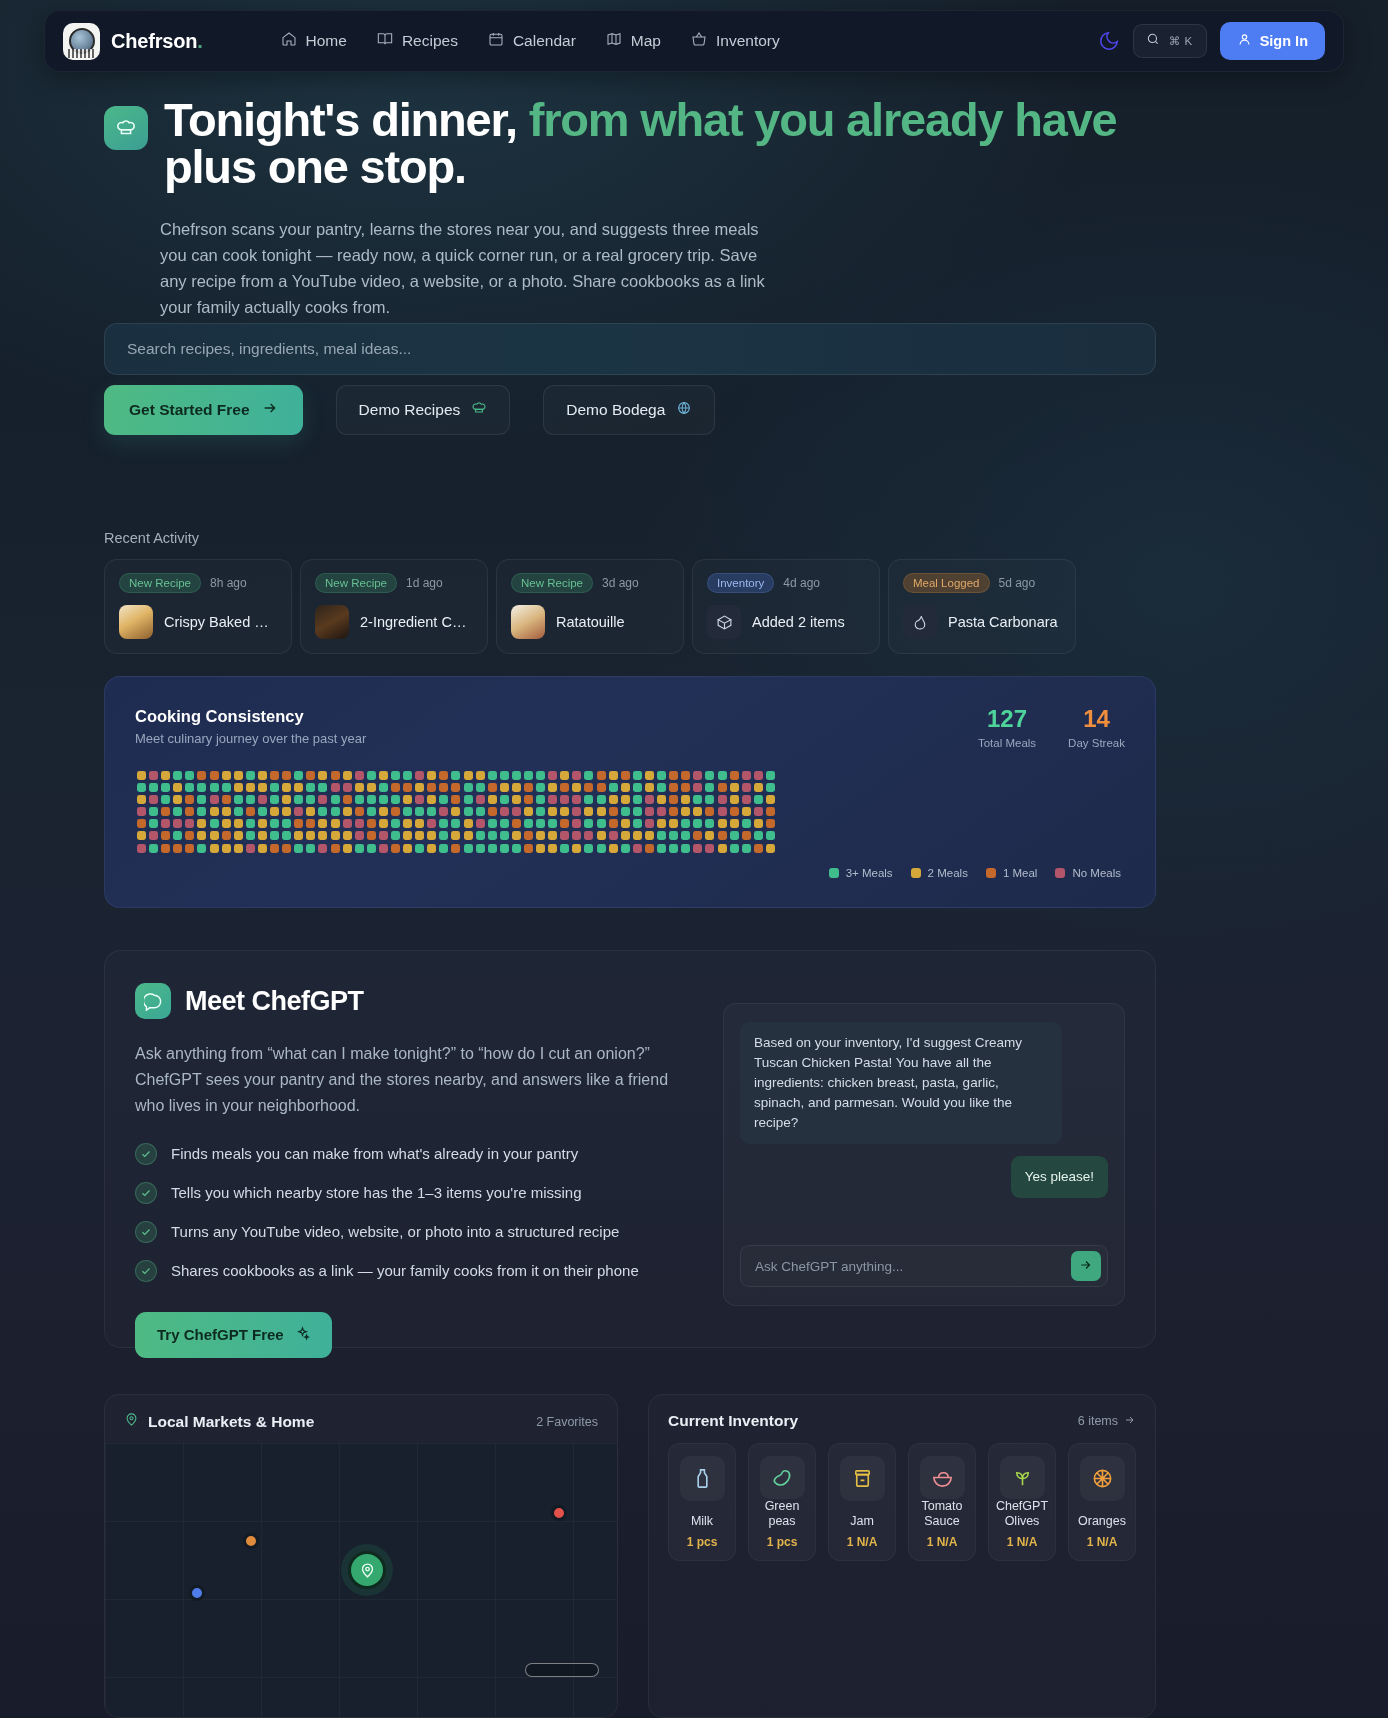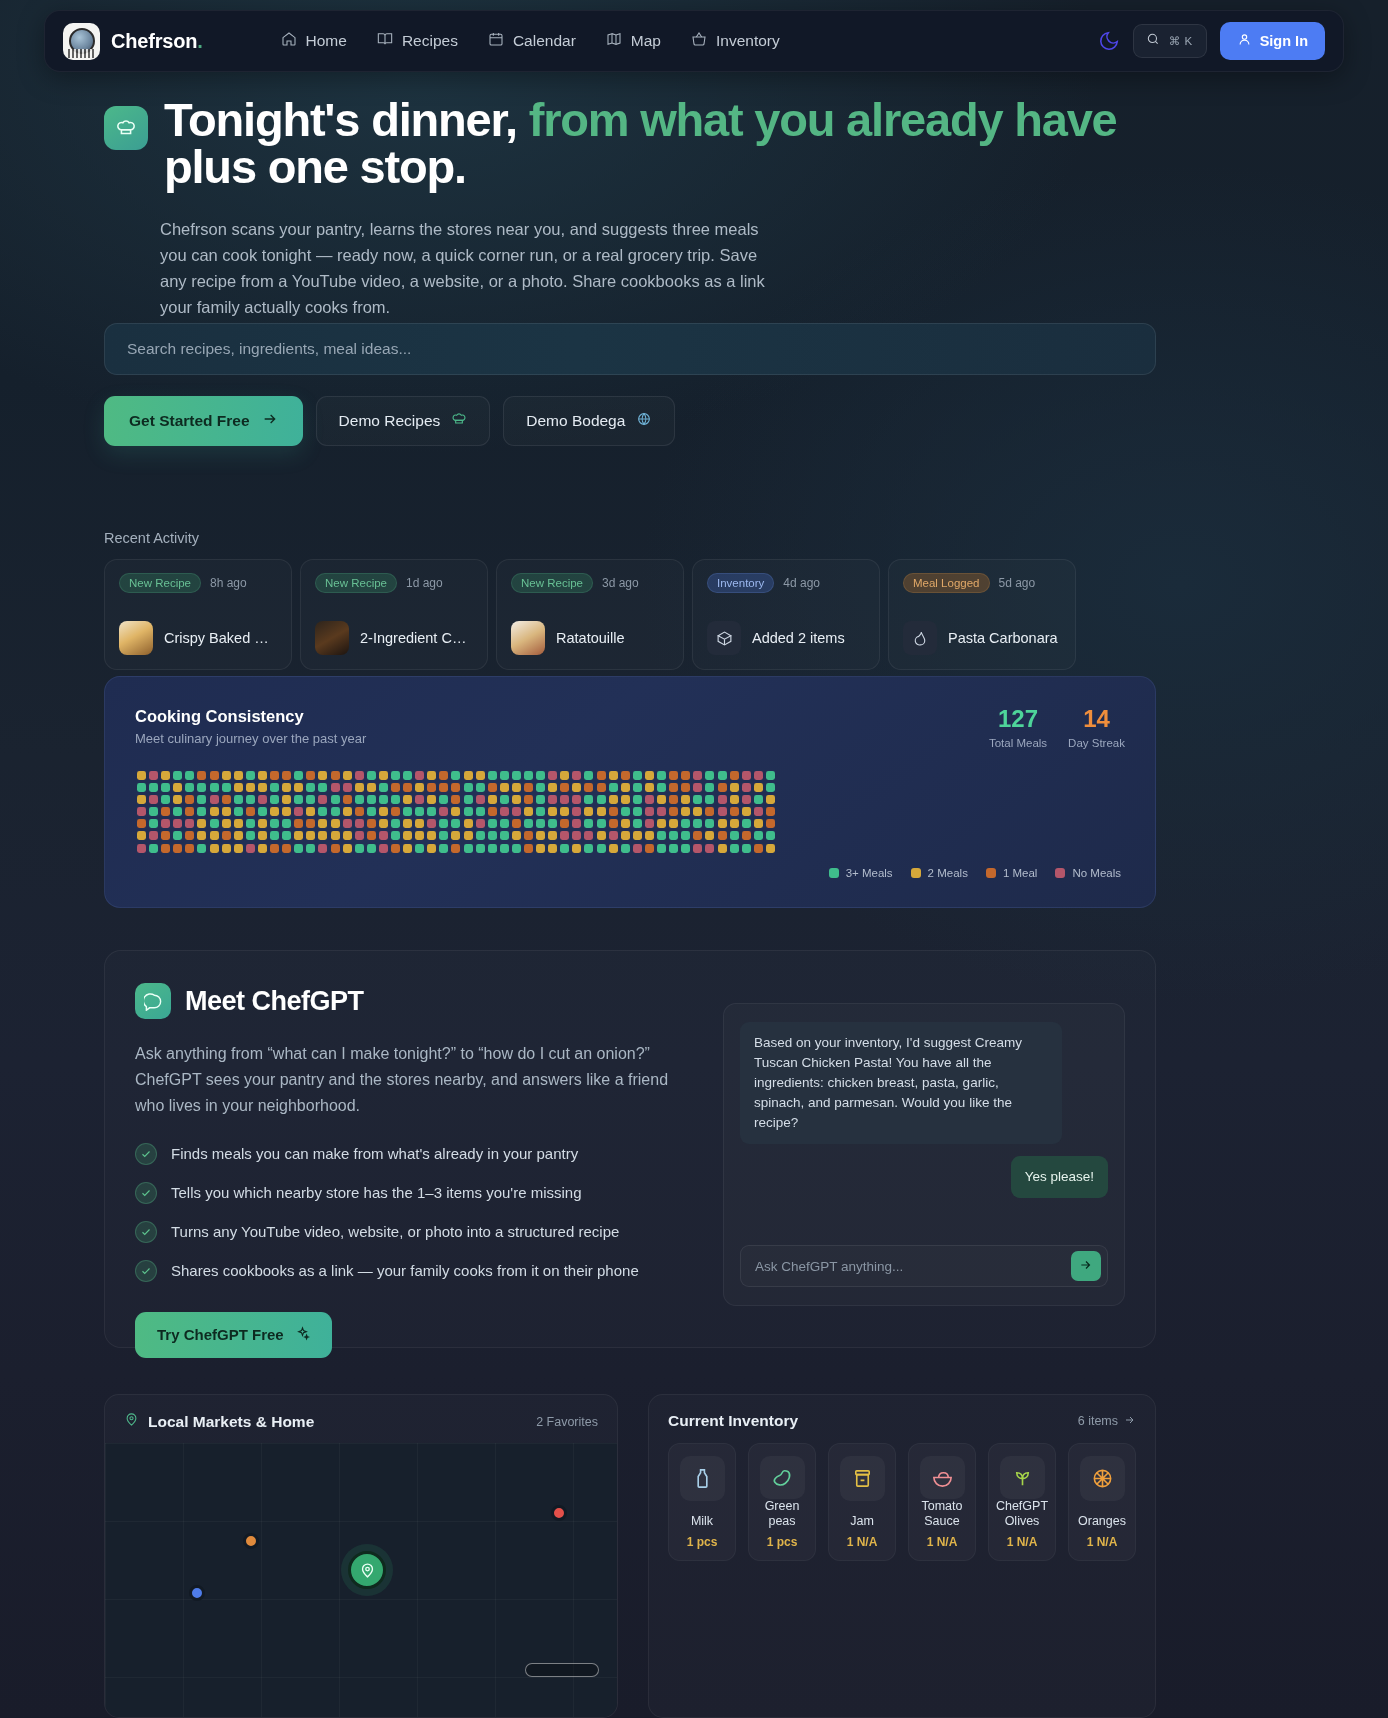--- a/index.html
+++ b/index.html
@@ -82,21 +82,21 @@
     margin-top:26px;margin-left:56px;width:620px;font-size:16.5px;line-height:1.58;
     color:#aebac6;
   }
   .hero-search{
     position:absolute;left:0;top:227px;width:1052px;height:52px;
     border:1px solid rgba(255,255,255,.085);border-radius:13px;
     background:linear-gradient(90deg,#1a3040 0%,#1b3444 45%,#1a2e3e 100%);
     display:flex;align-items:center;padding:0 22px;cursor:text;
   }
   .hero-search .ph{font-size:15.5px;color:#97a6b4}
-  .cta-row{position:absolute;left:0;top:300px;display:flex;gap:13px}
+  .cta-row{position:absolute;left:0;top:289px;display:flex;gap:33px}
   .btn-primary{
     height:50px;border-radius:11px;padding:0 25px;border:none;cursor:pointer;
     background:linear-gradient(95deg,#4fba83,#3fb19a);color:#0d2a20;
     font-size:15.5px;font-weight:600;display:flex;align-items:center;gap:12px;
     font-family:inherit;box-shadow:0 8px 22px rgba(63,177,154,.16);
   }
   .btn-ghost{
     height:50px;border-radius:11px;padding:0 22px;cursor:pointer;
     background:rgba(255,255,255,.025);border:1px solid rgba(255,255,255,.08);
     color:#e4ebf2;font-size:15.5px;font-weight:500;display:flex;align-items:center;gap:11px;
@@ -105,21 +105,21 @@
   .btn-ghost svg{width:16px;height:16px;fill:none;stroke-width:1.7}
 
   
   .recent{position:absolute;left:104px;top:530px;width:1160px}
   .recent-title{font-size:14.5px;color:#a4b0bd;margin-bottom:13px}
   .act-row{display:flex;gap:8px}
   .act-card{
     width:188px;border:1px solid rgba(255,255,255,.065);border-radius:13px;
     background:rgba(255,255,255,.018);padding:13px 14px 14px;cursor:pointer;
   }
-  .act-top{display:flex;align-items:center;gap:9px;margin-bottom:28px}
+  .act-top{display:flex;align-items:center;gap:9px;margin-bottom:12px}
   .chip{font-size:11.5px;padding:3px 9px;border-radius:999px;font-weight:500}
   .chip.green{background:rgba(52,140,98,.3);color:#68c094;border:1px solid rgba(90,190,140,.2)}
   .chip.blue{background:rgba(61,92,168,.4);color:#9cb8ef;border:1px solid rgba(110,150,230,.2)}
   .chip.amber{background:rgba(150,96,40,.42);color:#e0a868;border:1px solid rgba(210,150,80,.2)}
   .act-time{font-size:12px;color:#8c98a6}
   .act-body{display:flex;align-items:center;gap:11px}
   .thumb{width:34px;height:34px;border-radius:8px;flex:none;background:#2a2f3a;overflow:hidden;position:relative}
   .thumb.t1{background:linear-gradient(150deg,#f1e4c8 0%,#e0b566 45%,#8d5f2c 100%)}
   .thumb.t2{background:linear-gradient(150deg,#2d241c 0%,#5a3a1e 50%,#1c1410 100%)}
   .thumb.t3{background:linear-gradient(150deg,#f3eee6 0%,#d9b67e 50%,#a35b3c 100%)}
@@ -130,21 +130,21 @@
   
   .consist{
     position:absolute;left:104px;top:676px;width:1052px;height:232px;
     border:1px solid rgba(120,150,220,.14);border-radius:16px;
     background:linear-gradient(145deg,#1f2c51 0%,#223057 40%,#1e2a4b 100%);
     padding:30px 30px 20px;
   }
   .consist-head{display:flex;justify-content:space-between;align-items:flex-start}
   .consist-h{font-size:16.5px;font-weight:700;color:#fff}
   .consist-s{font-size:13px;color:#9aa6bd;margin-top:5px}
-  .stats{display:flex;gap:21px}
+  .stats{display:flex;gap:32px}
   .stat{text-align:center}
   .stat .n{font-size:24px;font-weight:700;line-height:1}
   .stat .n.g{color:#4ed49a}
   .stat .n.o{color:#ef8e3c}
   .stat .l{font-size:11.5px;color:#9ba7be;margin-top:6px}
   .heat{margin-top:22px;display:flex;gap:3.1px;padding-left:2px}
   .hcol{display:flex;flex-direction:column;gap:3.1px}
   .hcell{width:9px;height:9px;border-radius:2.4px}
   .legend{display:flex;justify-content:flex-end;gap:18px;margin-top:14px;padding-right:4px}
   .lg{display:flex;align-items:center;gap:7px;font-size:11.5px;color:#b3bdcd}

